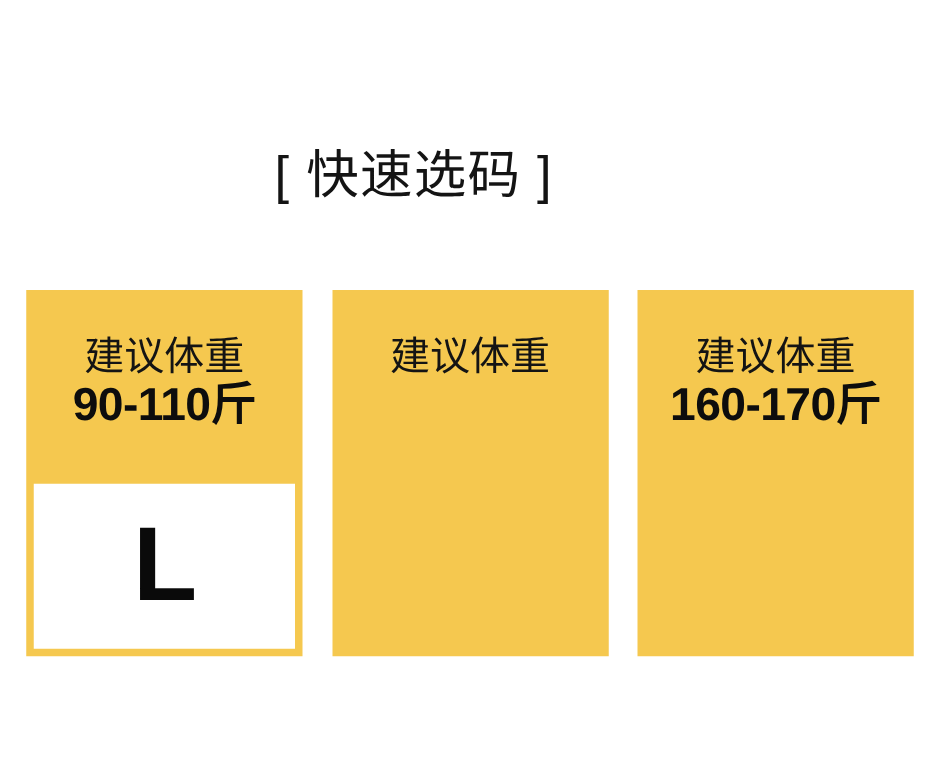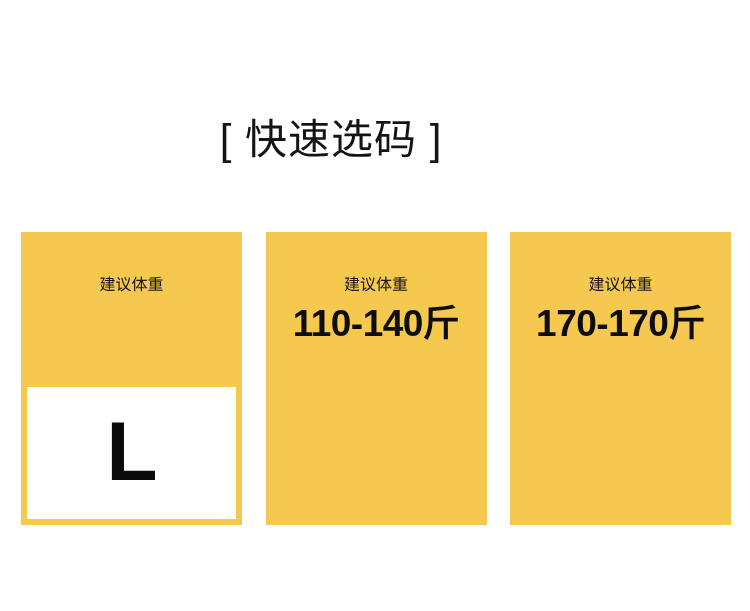--- a/index.html
+++ b/index.html
@@ -71,21 +71,21 @@
     flex: 0 0 155px;
     display: flex;
     flex-direction: column;
     align-items: center;
     justify-content: flex-start;
     padding-top: 38px;
     box-sizing: border-box;
   }
 
   .card-label {
-    font-size: 16px;
+    font-size: 32px;
     line-height: 30px;
     font-weight: 400;
     color: #141414;
     white-space: nowrap;
   }
 
   .card-weight {
     font-size: 37px;
     line-height: 44px;
     font-weight: 700;
@@ -127,36 +127,36 @@
 
   <div class="title-row">
     <span class="title-text">[ 快速选码 ]</span>
   </div>
 
   <div class="cards">
 
     <div class="card" style="--accent: #f5c84f;">
       <div class="card-head">
         <div class="card-label">建议体重</div>
+        <div class="card-weight">90-110斤</div>
       </div>
       <div class="card-size-wrap">
         <div class="card-size-box">
           <span class="card-size-text">L</span>
         </div>
       </div>
     </div>
 
     <div class="card" style="--accent: #f5c84f;">
       <div class="card-head">
         <div class="card-label">建议体重</div>
-        <div class="card-weight">110-140斤</div>
       </div>
     </div>
 
     <div class="card" style="--accent: #f5c84f;">
       <div class="card-head">
         <div class="card-label">建议体重</div>
-        <div class="card-weight">170-170斤</div>
+        <div class="card-weight">160-170斤</div>
       </div>
     </div>
 
   </div>
 </div>
 
 </body></html>

